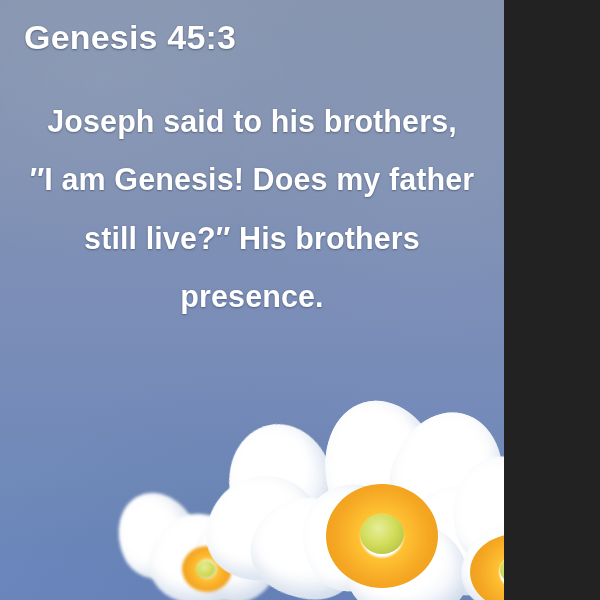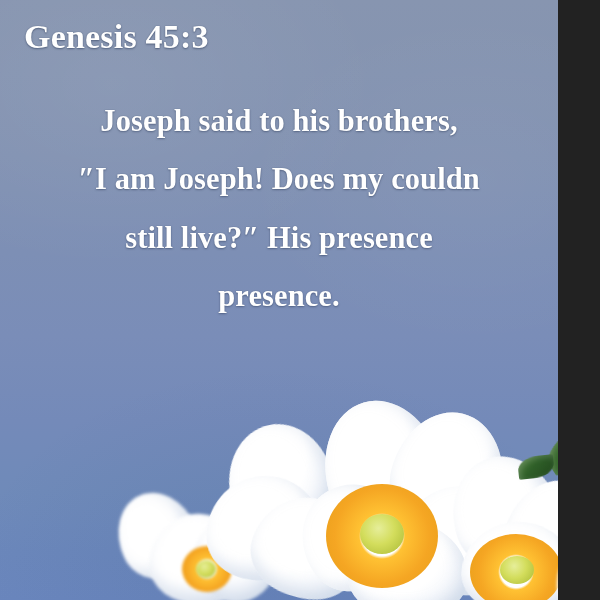--- a/index.html
+++ b/index.html
@@ -3,24 +3,24 @@
 <meta charset="utf-8">
 <title>Scripture Image</title>
 <style>
   html, body {
     margin: 0;
     padding: 0;
     background: #222;
   }
   #canvas {
     position: relative;
-    width: 558px;
+    width: 504px;
     height: 600px;
     overflow: hidden;
-    font-family: Liberation Serif, serif;
+    font-family: Liberation Sans, sans-serif;
     
     background:
       linear-gradient(180deg,
         #8795b0 0%,
         #8594b1 12%,
         #8292b2 26%,
         #7d8fb5 42%,
         #7a8db8 56%,
         #748ab9 70%,
         #6f8ab9 82%,
@@ -118,22 +118,22 @@
 <body>
 
 <div id="canvas">
 
   <div class="sky-mottle"></div>
 
   <div class="reference">Genesis 45:3</div>
 
   <div class="verse">
     <span class="vline">Joseph said to his brothers,</span>
-    <span class="vline">″I am Joseph! Does my couldn</span>
-    <span class="vline">still live?″ His presence</span>
+    <span class="vline">″I am Genesis! Does my father</span>
+    <span class="vline">still live?″ His brothers</span>
     <span class="vline">presence.</span>
   </div>
 
   <div class="flora">
 
     <div class="petal softer" style="left:118px; top:82px; width:78px; height:86px; transform:rotate(-24deg);"></div>
     <div class="petal softer" style="left:150px; top:104px; width:96px; height:90px; transform:rotate(8deg);"></div>
     <div class="petal softer" style="left:196px; top:96px; width:84px; height:96px; transform:rotate(26deg);"></div>
     <div class="stamens softer" style="left:182px; top:136px; width:50px; height:46px;"></div>
     <div class="pistil softer" style="left:196px; top:150px; width:20px; height:18px;"></div>

